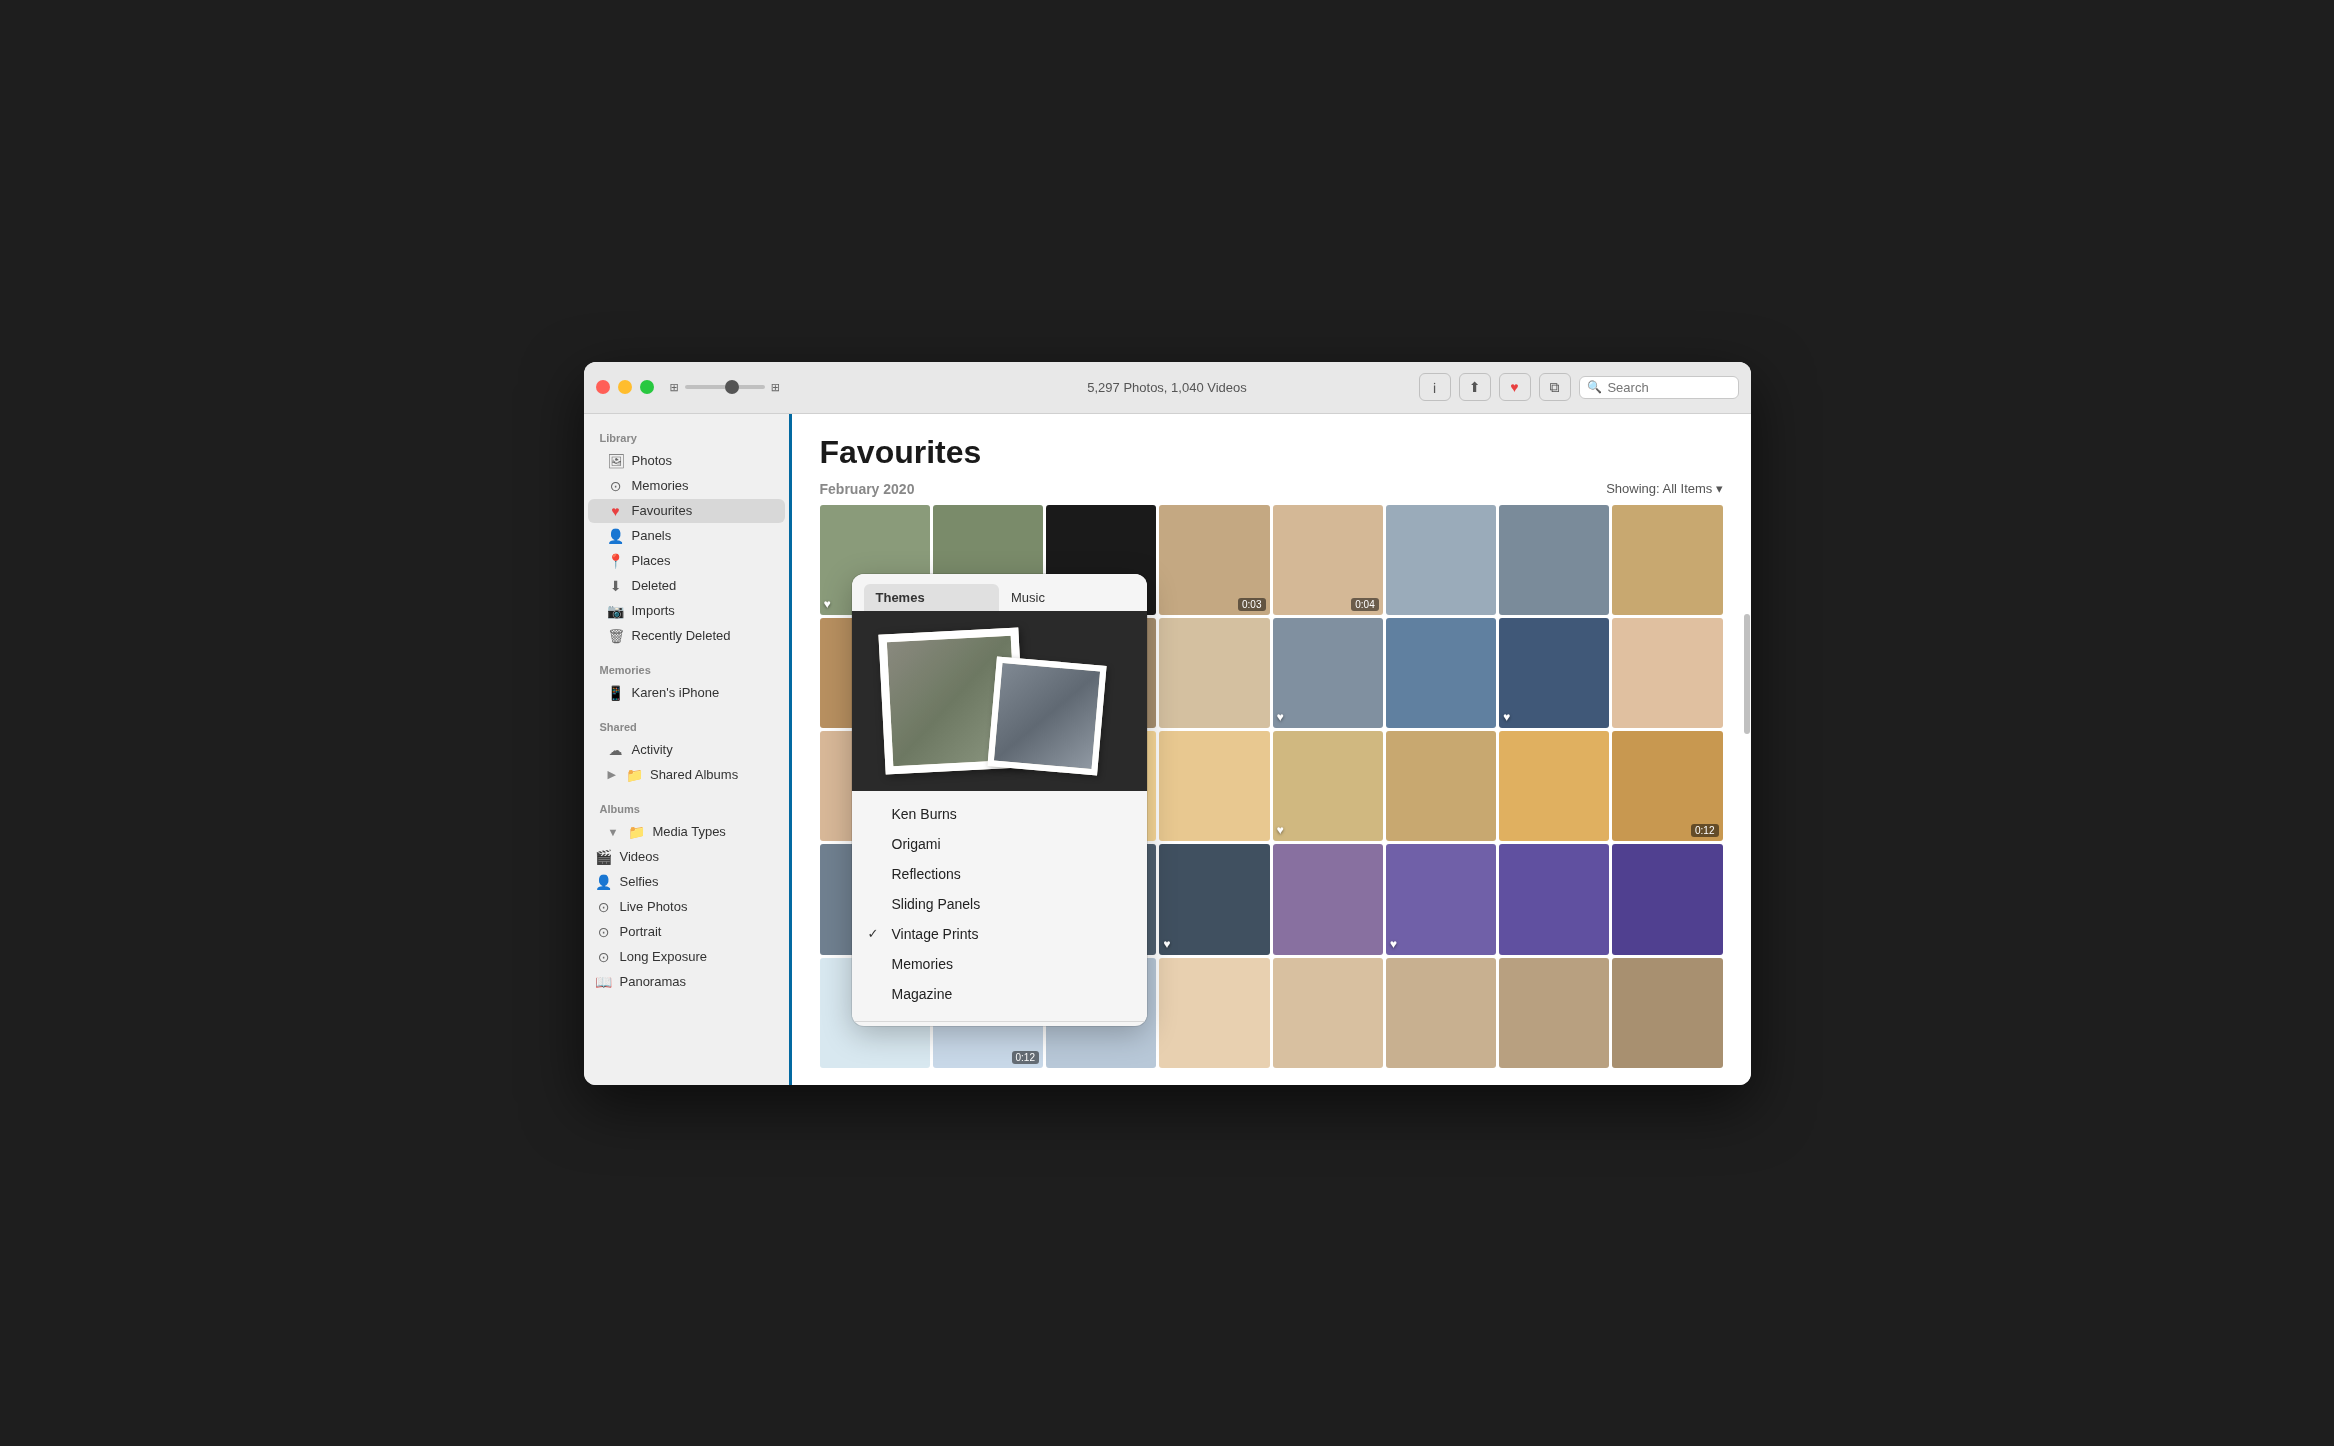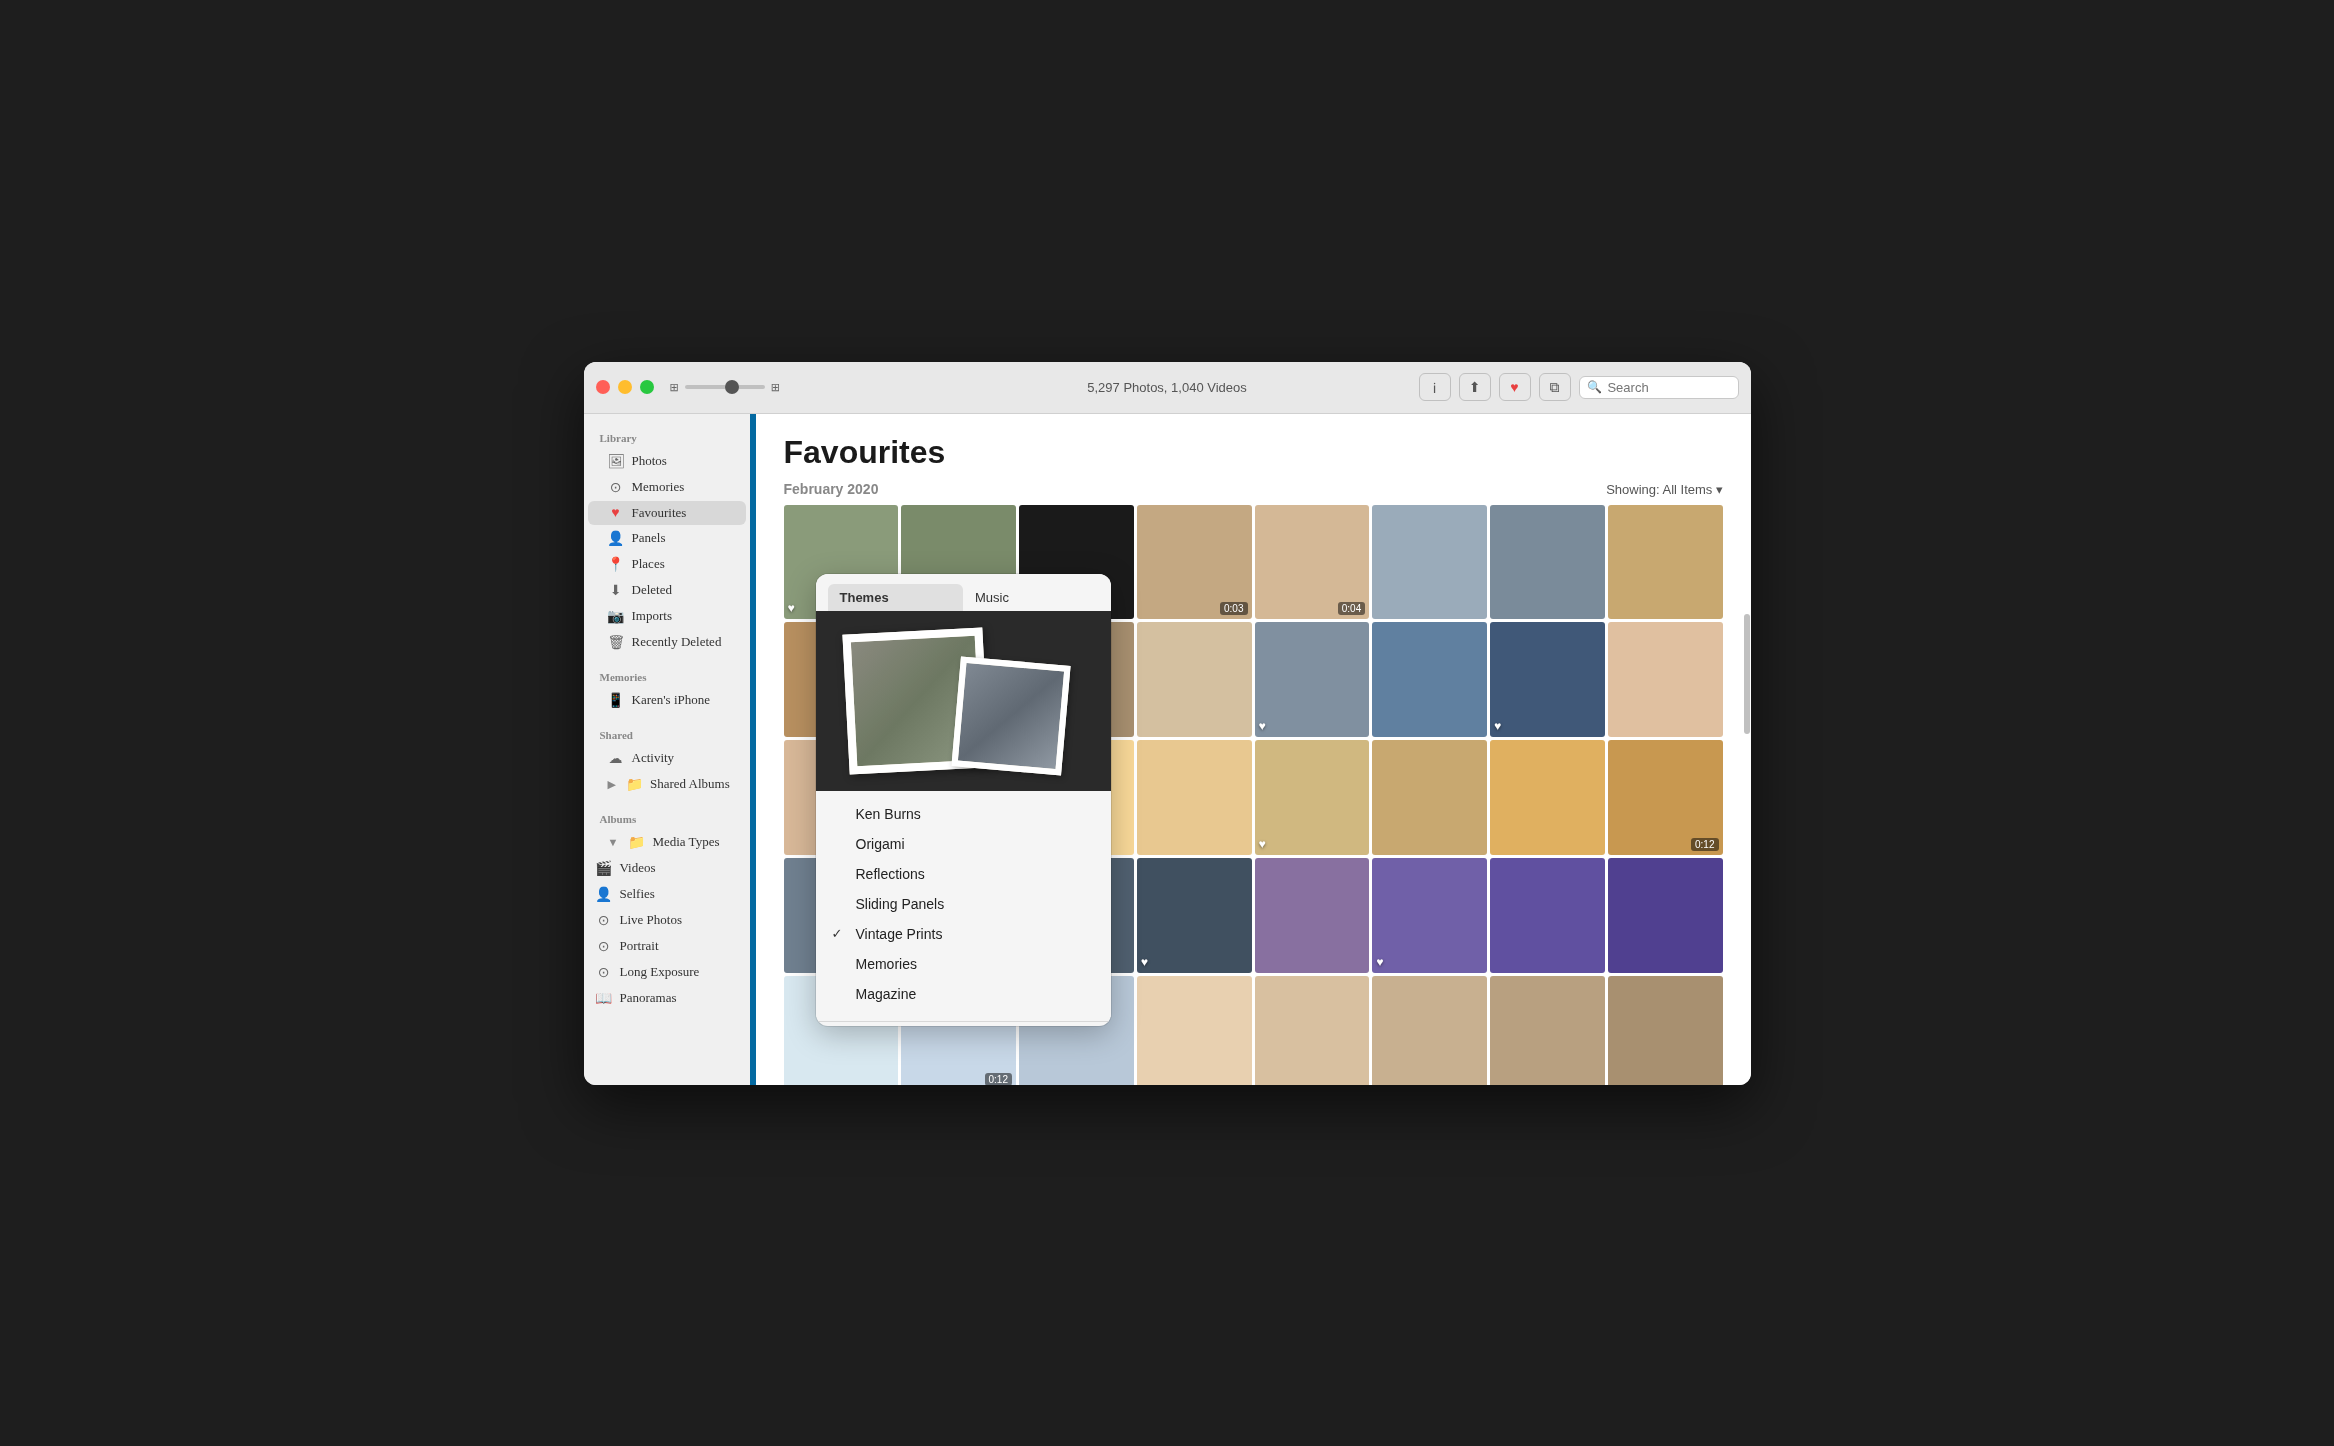--- a/index.html
+++ b/index.html
@@ -114,27 +114,26 @@
       width: 100%;
     }
     
     .main-content {
       display: flex;
       flex: 1;
       overflow: hidden;
     }
     
     .sidebar {
-      width: 172px;
+      width: 208px;
       background: #f0f0f0;
-      border-right: 6px solid #0369a1;
+      border-right: 3px solid #0369a1;
       overflow-y: auto;
       flex-shrink: 0;
       padding: 10px 0;
-      font-family: Liberation Serif, serif;
     }
     .sidebar::-webkit-scrollbar { width: 6px; }
     .sidebar::-webkit-scrollbar-thumb { background: #c0c0c0; border-radius: 3px; }
     .sidebar-section-header {
       font-size: 11px;
       font-weight: 600;
       color: #888;
       padding: 8px 16px 4px;
       text-transform: none;
     }
@@ -523,21 +522,21 @@
       <div class="sidebar-item sidebar-section-sub">
         <span class="si-icon">📖</span>
         <span class="sidebar-item-label">Panoramas</span>
       </div>
     </div>
 
     <div class="content-area">
       <div class="content-header">
         <div class="content-title">Favourites</div>
       </div>
-      <div style="display:flex; justify-content:space-between; align-items:flex-end; padding: 0 28px 4px; gap: 8px;">
+      <div style="display:flex; justify-content:space-between; align-items:flex-start; padding: 0 28px 4px; gap: 8px;">
         <div class="content-section-date" style="padding:0;">February 2020</div>
         <div class="showing-bar" style="padding:0;">
           <span>Showing: All Items ▾</span>
         </div>
       </div>
 
       <div class="photo-grid">
         <div class="photo-cell pc1">
             <div class="photo-heart">♥</div>
           </div>

